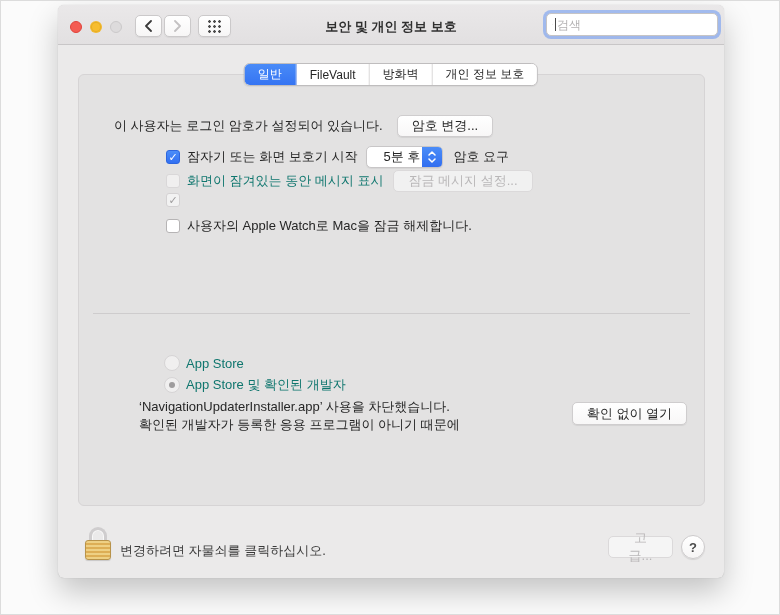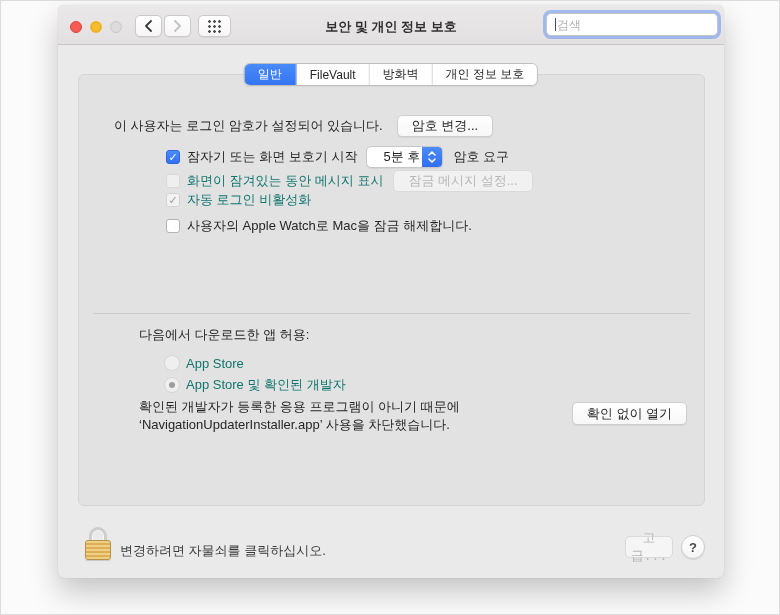--- a/index.html
+++ b/index.html
@@ -135,21 +135,21 @@
     border-radius:9px 9px 0 0;
     box-shadow:inset 0 0 0 1px rgba(255,255,255,.7);
   }
   .lockbody {
     position:absolute; left:1px; top:13px; width:26px; height:20px;
     border:1px solid #b8934a; border-radius:3px;
     background:repeating-linear-gradient(180deg,#eed084 0 2px,#ddae55 2px 4px);
     box-shadow:0 1px 1px rgba(0,0,0,.15);
   }
   .lock-text { position:absolute; left:62px; top:537px; color:#3a3a3a; }
-  .adv-btn { position:absolute; right:51px; top:531px; width:48px;font-family:Liberation Mono, monospace; }
+  .adv-btn { position:absolute; right:51px; top:531px; width:65px; }
   .help-btn {
     position:absolute; right:19px; top:530px; width:24px; height:24px;
     border-radius:50%; background:linear-gradient(#ffffff,#f6f5f5);
     border:1px solid #cdcbcc; box-shadow:0 1px 1px rgba(0,0,0,.1);
     display:flex; align-items:center; justify-content:center;
     font-size:13px; font-weight:700; color:#4a4a4a;
   }
   .chevron-svg { display:block; }
 </style>
 </head>
@@ -223,49 +223,45 @@
 
     <div class="prow" style="left:87px; top:95px; height:22px;">
       <span class="cb cb-dis-off"></span>
       <span class="dim">화면이 잠겨있는 동안 메시지 표시</span>
       <span style="width:10px;"></span>
       <button class="mbtn disabled" disabled="">잠금 메시지 설정...</button>
     </div>
 
     <div class="prow" style="left:87px; top:115px; height:20px;">
       <span class="cb cb-dis-on">✓</span>
-      <span class="dim">자동 로그인 비활성화</span>
     </div>
 
     <div class="prow" style="left:87px; top:140px; height:22px;">
       <span class="cb cb-off"></span>
       <span>사용자의 Apple Watch로 Mac을 잠금 해제합니다.</span>
     </div>
 
     <div class="divider"></div>
 
-    <div class="prow" style="left:60px; top:251px; height:18px;">
-      <span>다음에서 다운로드한 앱 허용:</span>
-    </div>
 
     <div class="prow" style="left:85px; top:279px; height:18px;">
       <span class="radio radio-dis"></span>
       <span class="dim">App Store</span>
     </div>
 
     <div class="prow" style="left:85px; top:301px; height:18px;">
       <span class="radio radio-dis">
           <span class="radio-dot"></span>
         </span>
       <span class="dim">App Store 및 확인된 개발자</span>
     </div>
 
     <div class="prow" style="left:60px; top:323px; height:36px; line-height:17.5px; white-space:normal; display:block; width:430px;">
+      <span style="display:block;">‘NavigationUpdaterInstaller.app’ 사용을 차단했습니다.</span>
       <span style="display:block;">확인된 개발자가 등록한 응용 프로그램이 아니기 때문에</span>
-      <span style="display:block;">‘NavigationUpdaterInstaller.app’ 사용을 차단했습니다.</span>
     </div>
 
     <button class="mbtn" style="position:absolute; right:17px; top:327px; height:23px;">확인 없이 열기</button>
   </div>
 
   <div class="lock">
     <div class="shackle"></div>
     <div class="lockbody"></div>
   </div>
   <div class="lock-text">변경하려면 자물쇠를 클릭하십시오.</div>

